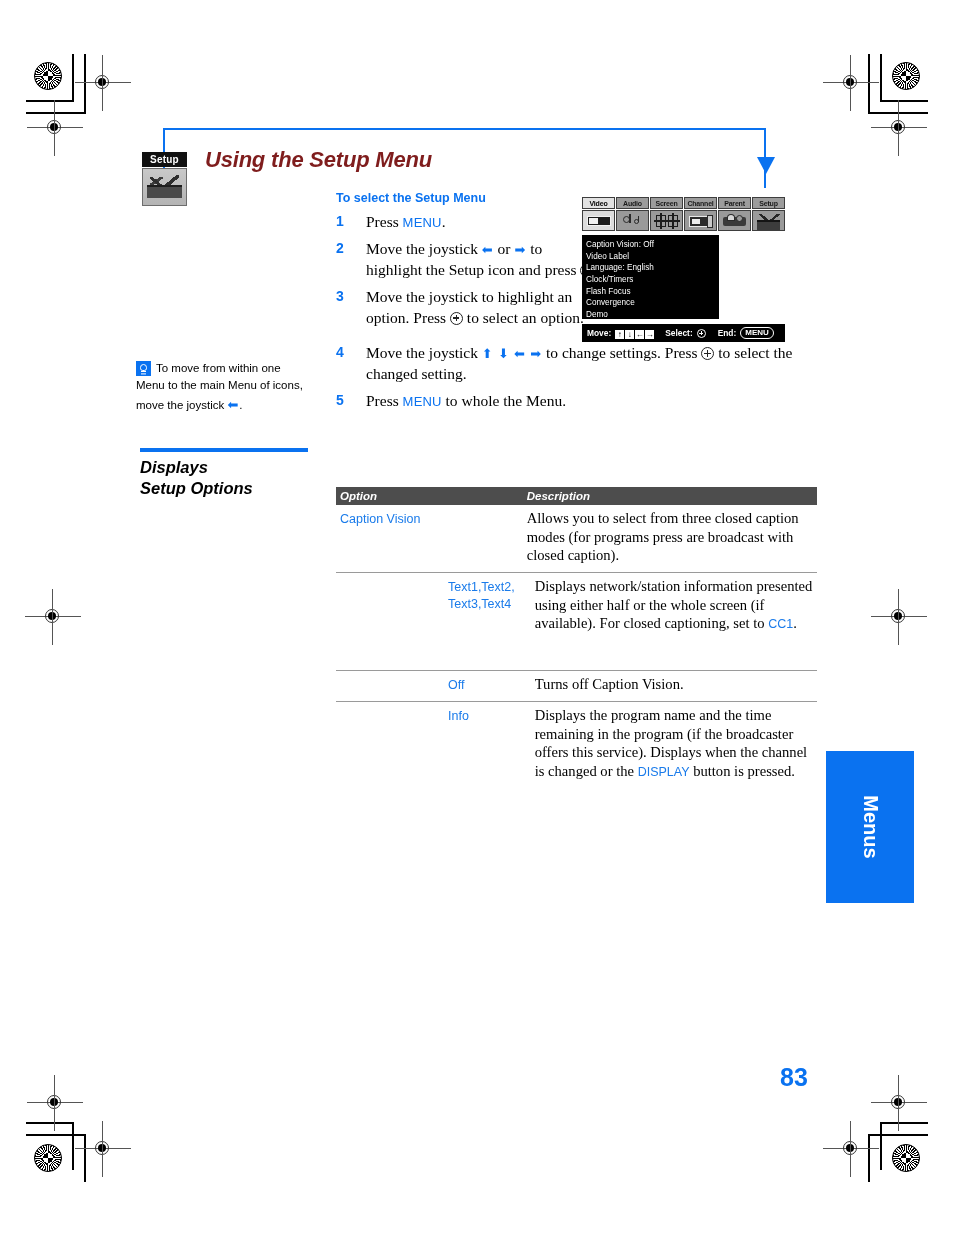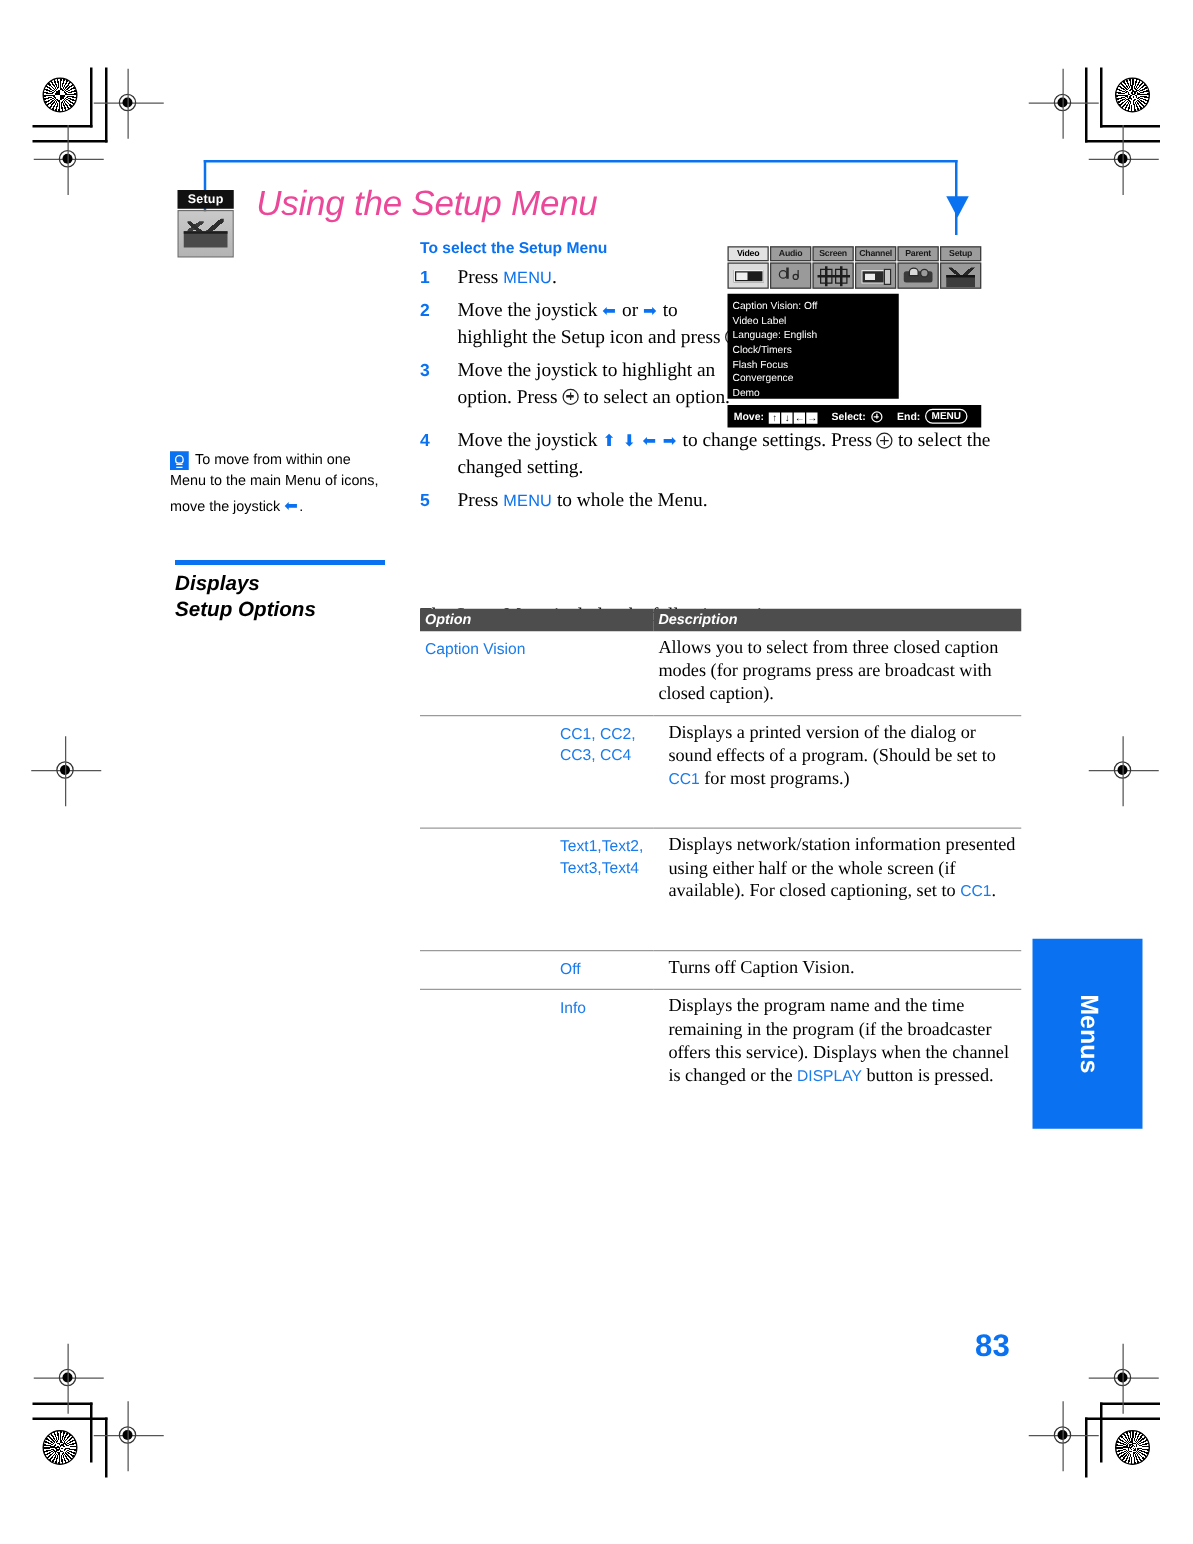--- a/index.html
+++ b/index.html
@@ -132,23 +132,23 @@
     border-right: 9px solid transparent;
     border-top: 17px solid #0a72f0;
   }
 
   .page-title {
     position: absolute;
     left: 205px;
     top: 147px;
     font-family: "Liberation Sans", sans-serif;
     font-style: italic;
-    font-weight: normal;
-    font-size: 28px;
-    color: #ec4899;
+    font-weight: bold;
+    font-size: 22px;
+    color: #7f1d1d;
     letter-spacing: -0.2px;
     white-space: nowrap;
   }
 
   
   .proc-heading {
     position: absolute;
     left: 336px;
     top: 191px;
     font-family: "Liberation Sans", sans-serif;
@@ -671,27 +671,20 @@
       <th style="width:112px;">Option</th>
       <th>Description</th>
     </tr>
   </thead>
   <tbody>
     <tr>
       <td class="opt">Caption Vision</td>
       <td class="desc">Allows you to select from three closed caption modes (for programs press are broadcast with closed caption).</td>
     </tr>
 
-    <tr class="sub tall-a">
-      <td class="opt">
-        <span>CC1, CC2,</span><br>
-        <span>CC3, CC4</span>
-      </td>
-      <td class="desc"><span>Displays a printed version of the dialog or sound effects of a program. (Should be set to </span><span class="blue">CC1</span><span> for most programs.)</span></td>
-    </tr>
 
     <tr class="sub tall-b">
       <td class="opt">
         <span>Text1,Text2,</span><br>
         <span>Text3,Text4</span>
       </td>
       <td class="desc"><span>Displays network/station information presented using either half or the whole screen (if available). For closed captioning, set to </span><span class="blue">CC1</span><span>.</span></td>
     </tr>
 
     <tr class="sub last-sub">

